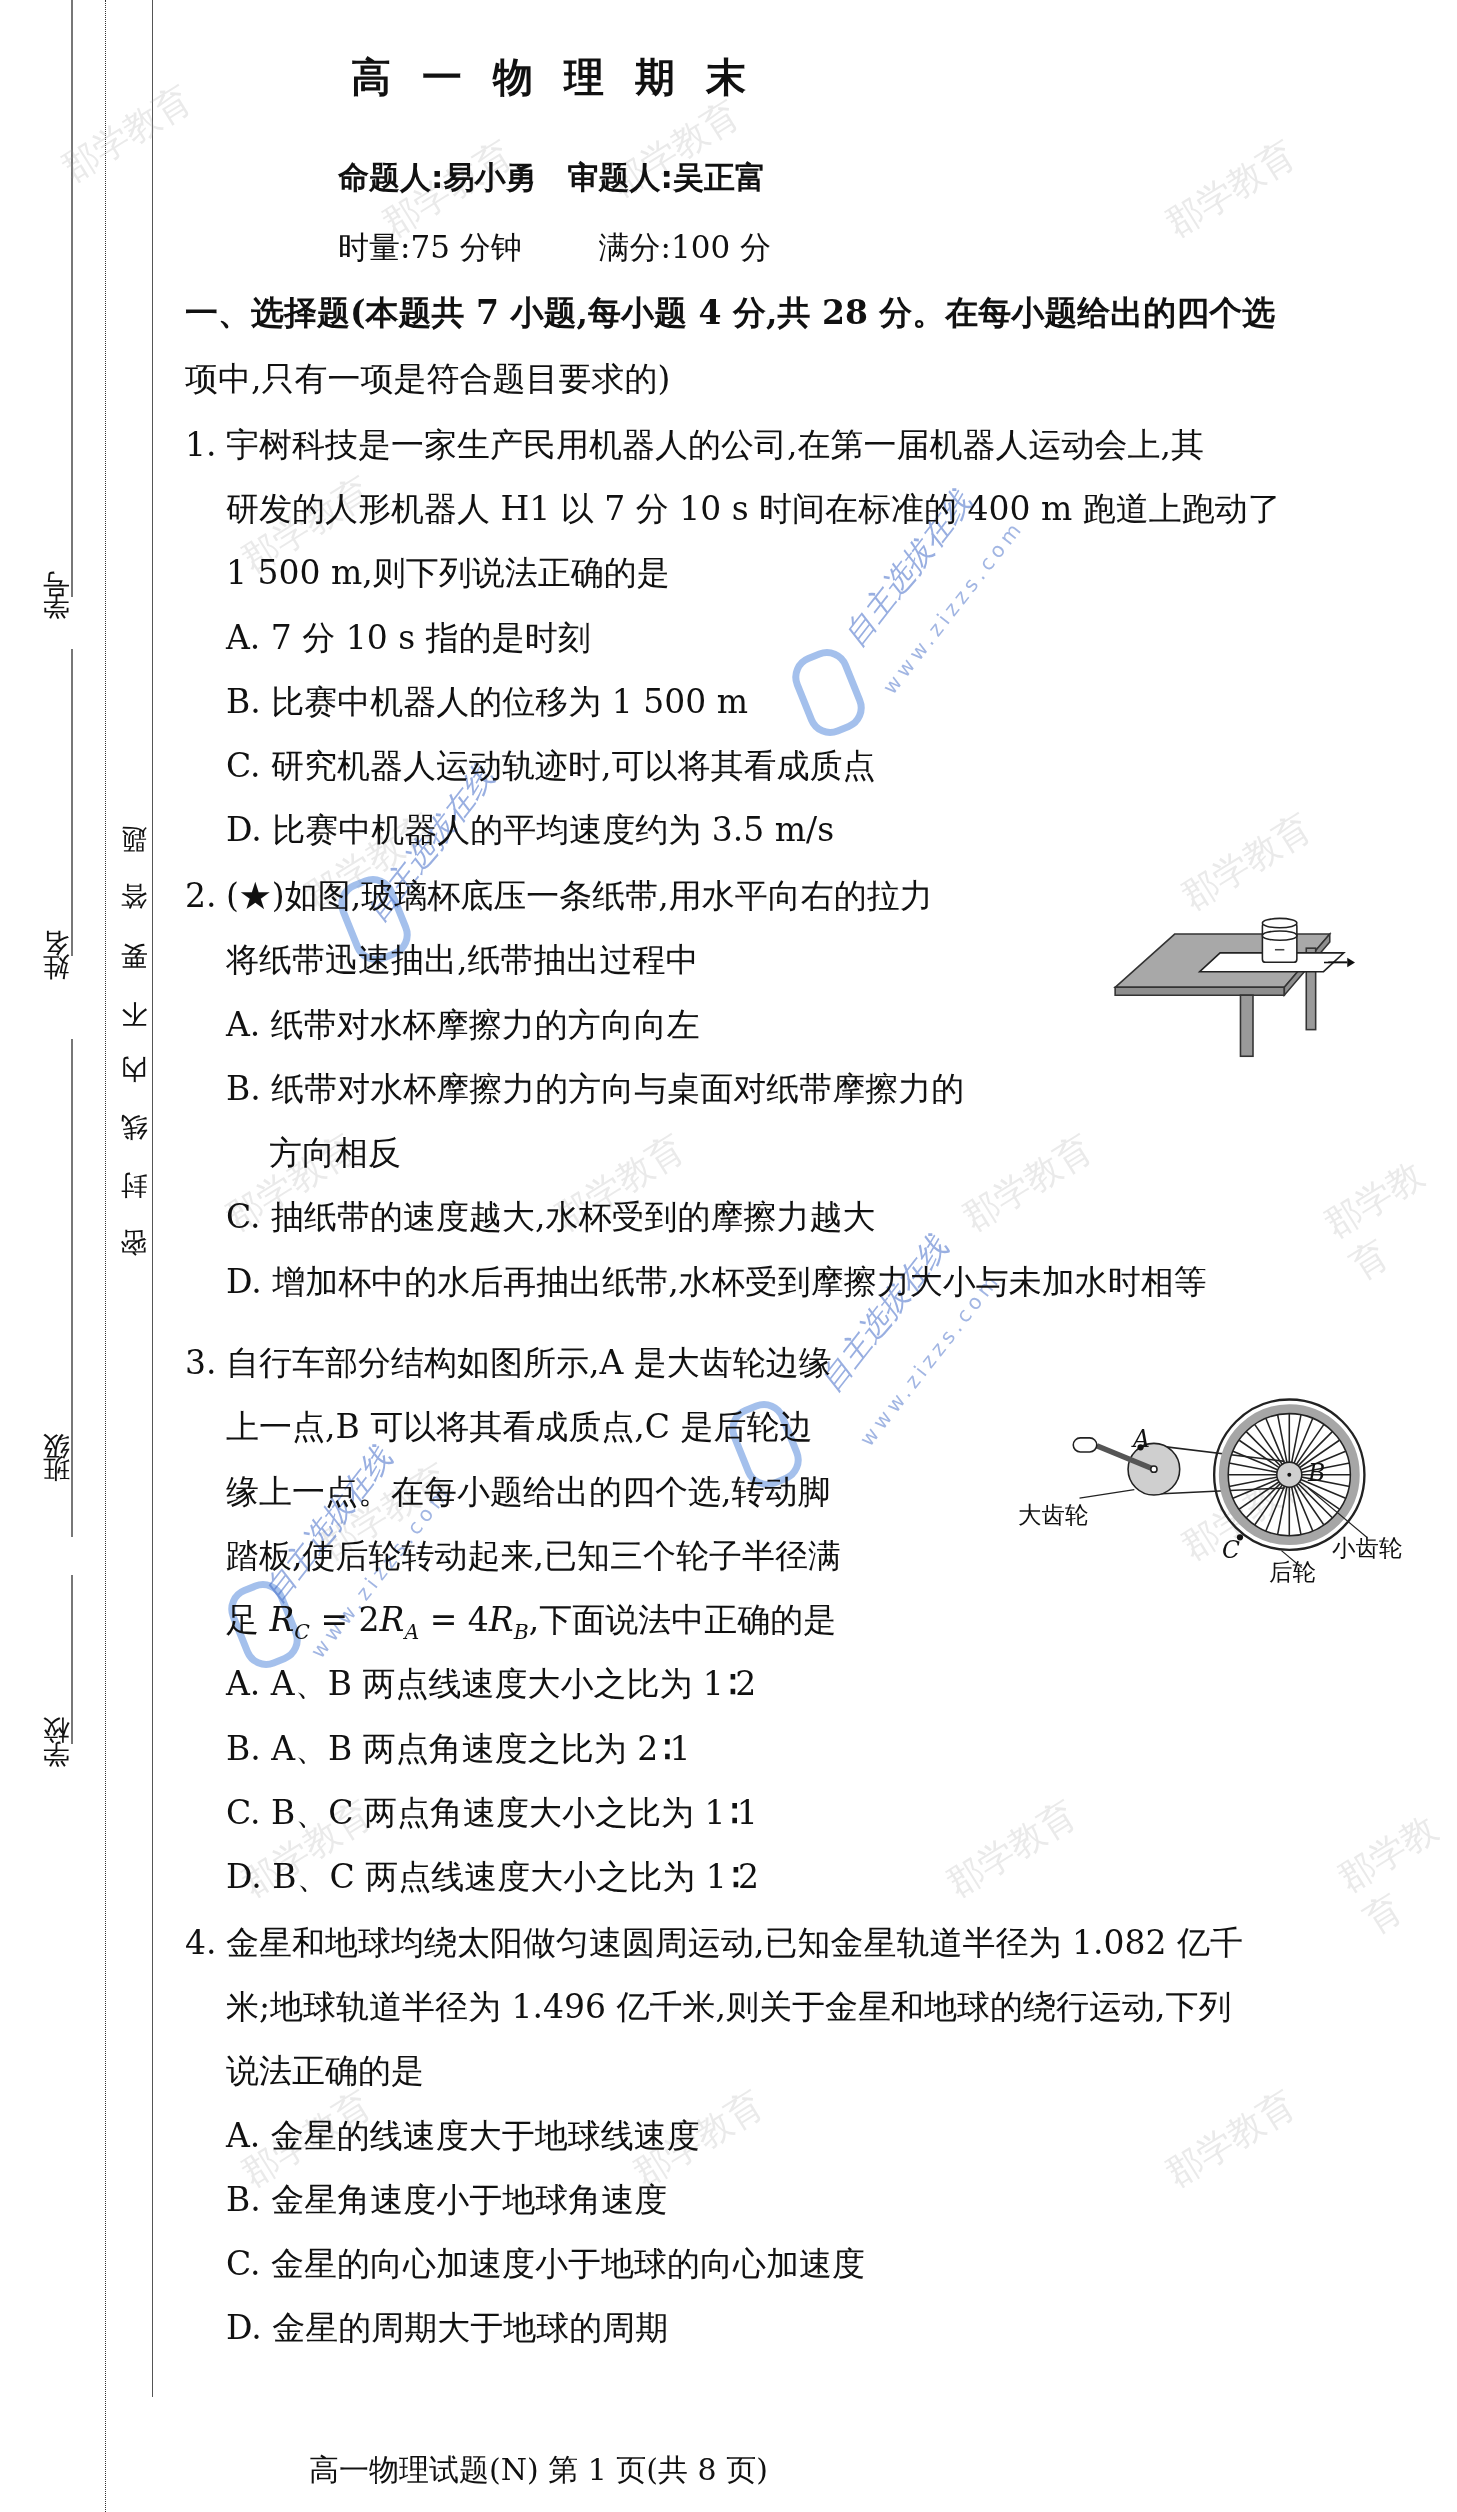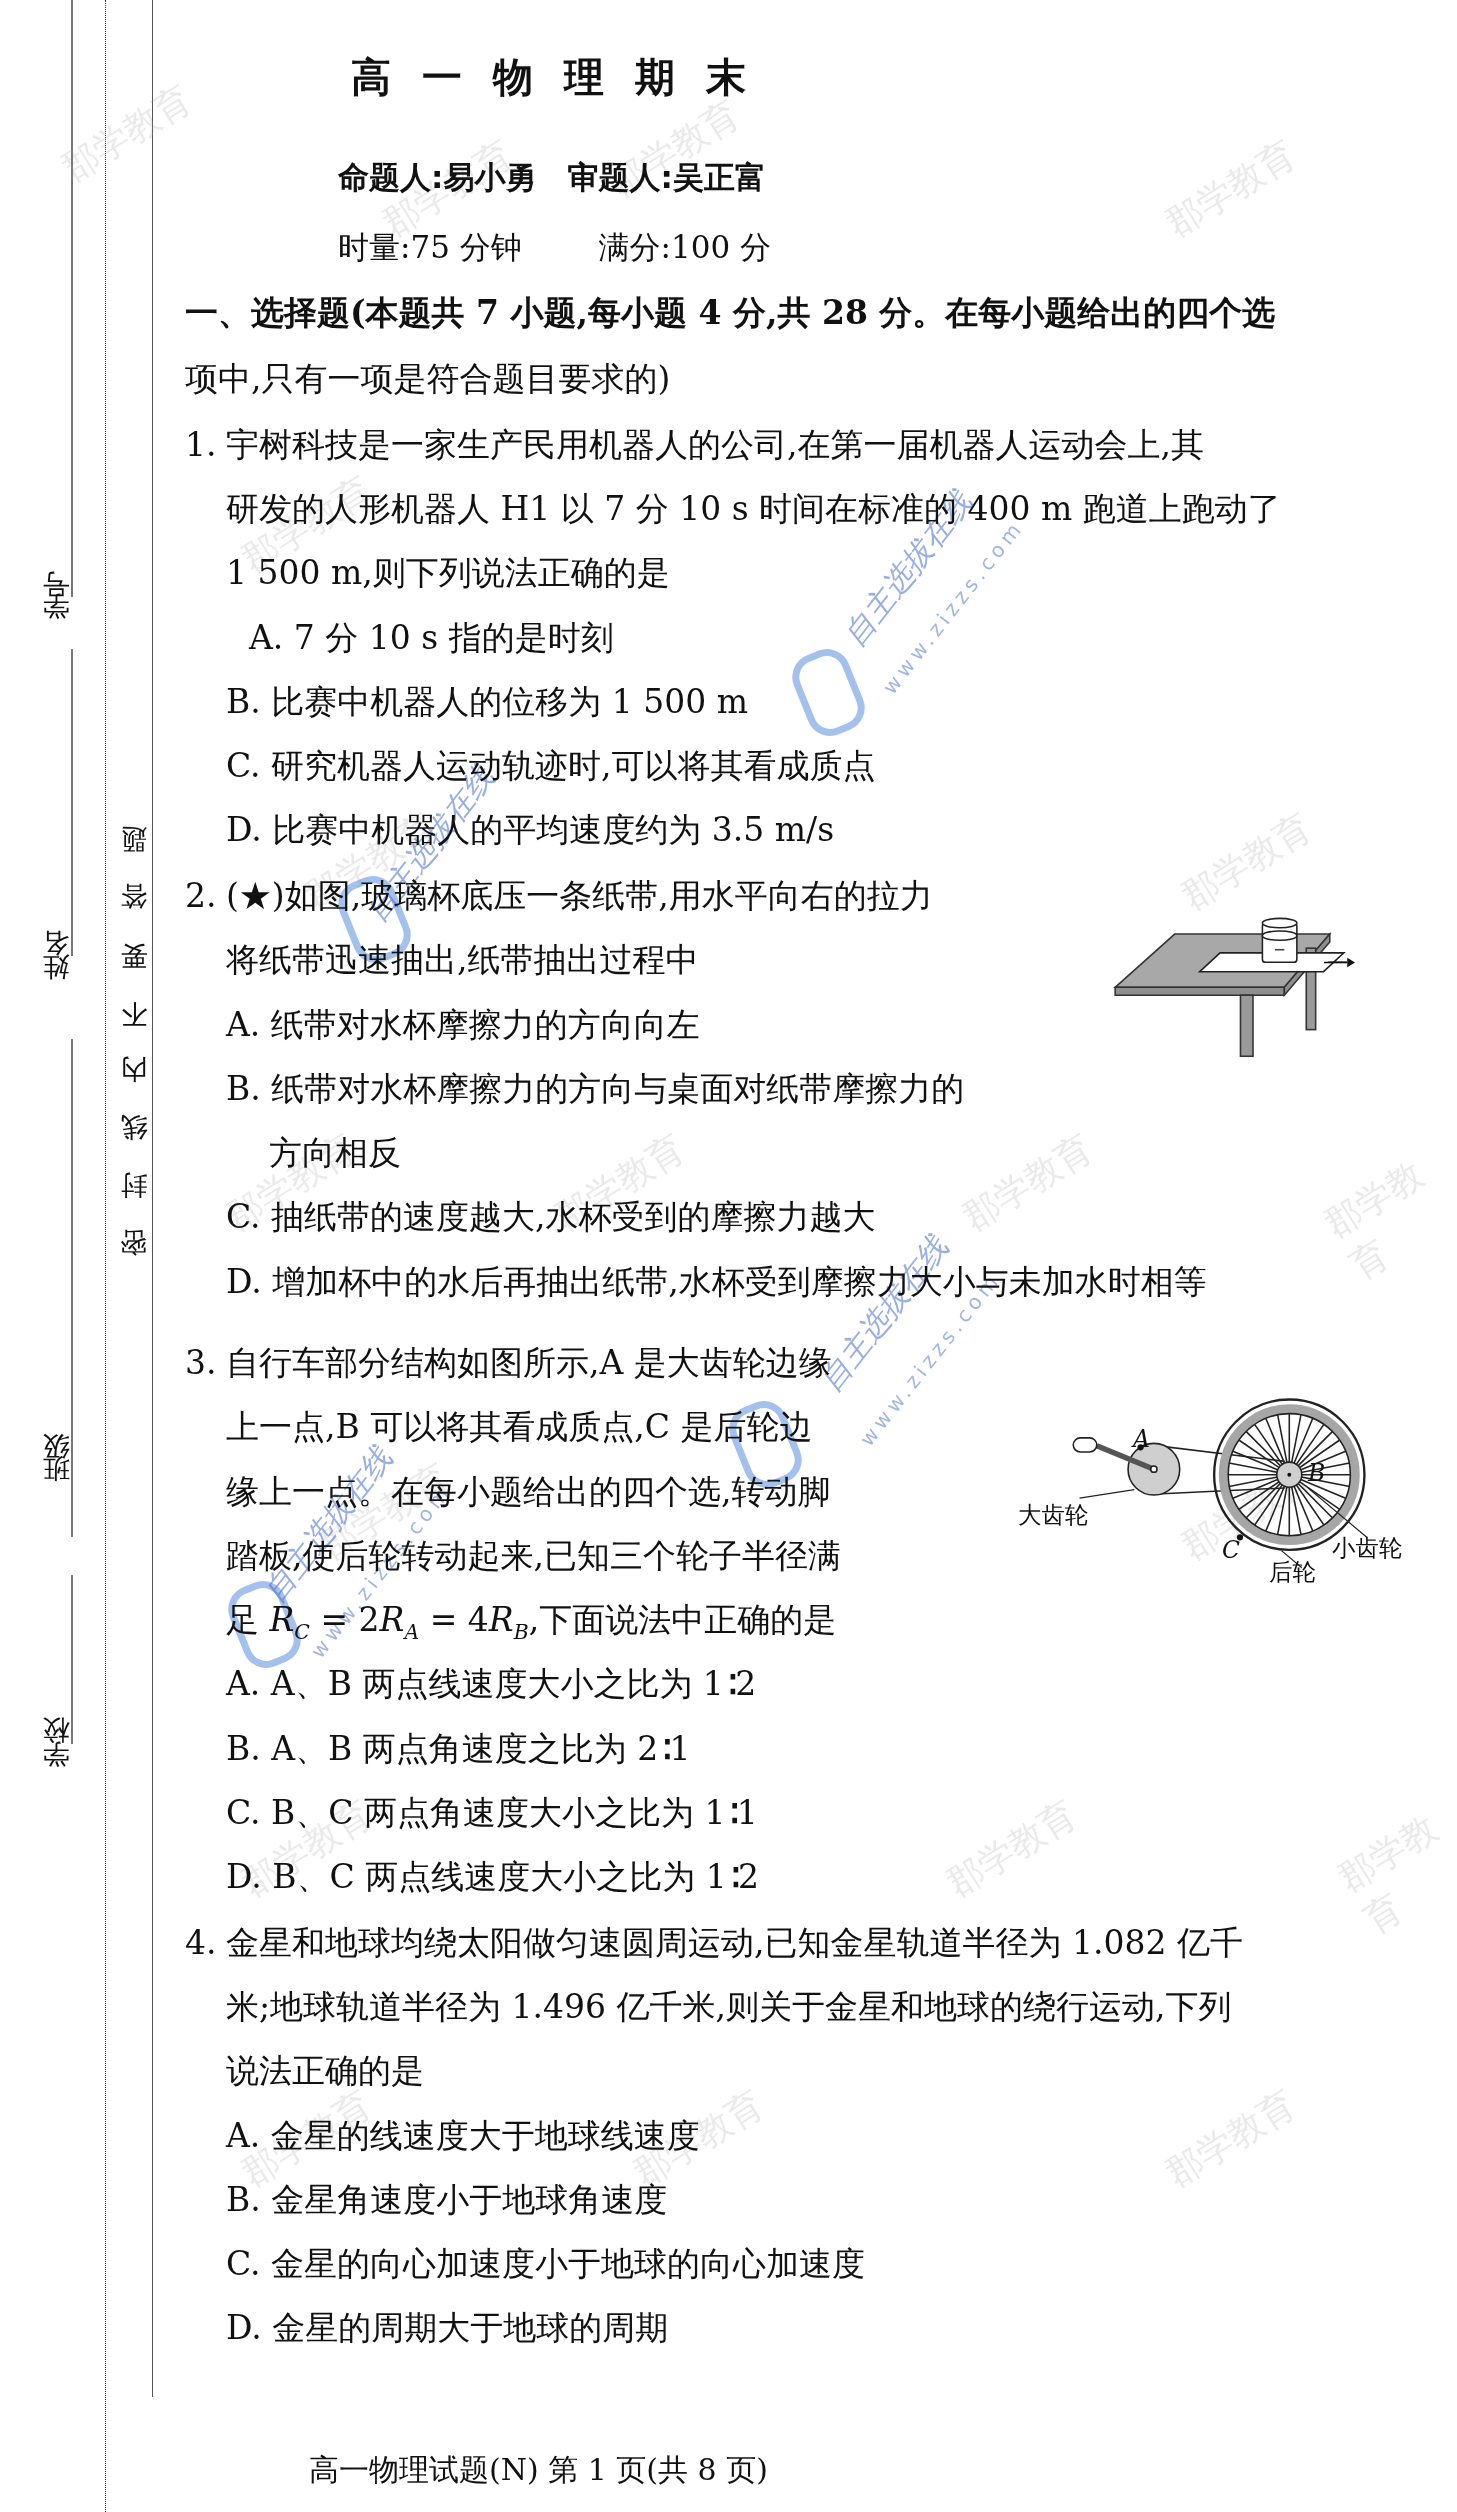--- a/index.html
+++ b/index.html
@@ -116,21 +116,21 @@
 <div class="line" style="left:185px; top:291px;">
   <span class="section-head">一、选择题</span><span class="section-desc">(本题共 7 小题,每小题 4 分,共 28 分。在每小题给出的四个选</span>
 </div>
 <div class="line" style="left:185px; top:357px;">项中,只有一项是符合题目要求的)</div>
 
 <div>
   <div class="line" style="left:185px; top:423px;">1.</div>
   <div class="line" style="left:226px; top:423px;">宇树科技是一家生产民用机器人的公司,在第一届机器人运动会上,其</div>
   <div class="line" style="left:226px; top:487px;">研发的人形机器人 H1 以 7 分 10 s 时间在标准的 400 m 跑道上跑动了</div>
   <div class="line" style="left:226px; top:551px;">1 500 m,则下列说法正确的是</div>
-  <div class="line" style="left:226px; top:616px;margin-left:23px;">A. 7 分 10 s 指的是时刻</div>
+  <div class="line" style="left:226px; top:616px;">A. 7 分 10 s 指的是时刻</div>
   <div class="line" style="left:226px; top:680px;">B. 比赛中机器人的位移为 1 500 m</div>
   <div class="line" style="left:226px; top:744px;">C. 研究机器人运动轨迹时,可以将其看成质点</div>
   <div class="line" style="left:226px; top:808px;">D. 比赛中机器人的平均速度约为 3.5 m/s</div>
 </div>
 
 <div>
   <div class="line" style="left:185px; top:874px;">2.</div>
   <div class="line" style="left:226px; top:874px;">(★)如图,玻璃杯底压一条纸带,用水平向右的拉力</div>
   <div class="line" style="left:226px; top:938px;">将纸带迅速抽出,纸带抽出过程中</div>
   <div class="line" style="left:226px; top:1003px;">A. 纸带对水杯摩擦力的方向向左</div>

